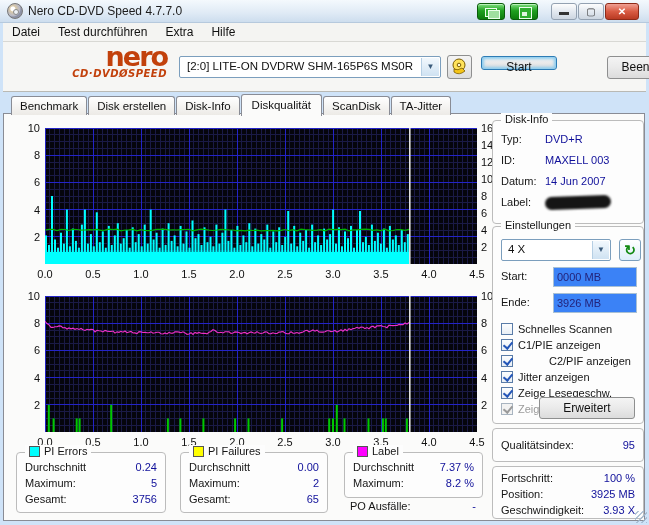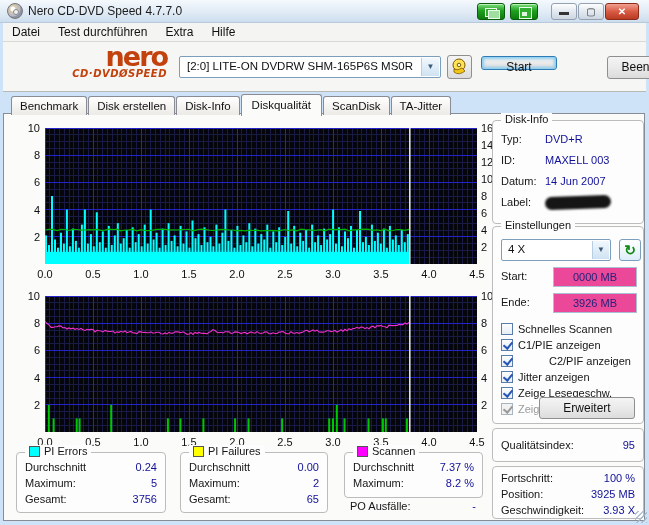--- a/index.html
+++ b/index.html
@@ -70,22 +70,22 @@
   .redacted{width:66px;height:13px;margin-top:4px;background:#151515;border-radius:7px;filter:blur(1.1px);transform:rotate(-2deg);}
 
   
   .sel{position:absolute;left:8px;top:12px;width:110px;height:22px;border:1px solid #7b9ebd;background:#fff;border-radius:2px;box-sizing:border-box;}
   .sel .val{position:absolute;left:6px;top:3px;font-size:11.5px;color:#111;}
   .sel .dd{position:absolute;right:1px;top:1px;width:16px;height:18px;background:linear-gradient(#f2f8fd,#cfe2f2);border-left:1px solid #b6cfe4;text-align:center;font-size:8px;line-height:18px;color:#3a5a7a;}
   .refresh{position:absolute;left:126px;top:12px;width:22px;height:22px;border:1px solid #7b9ebd;border-radius:3px;background:linear-gradient(#ffffff,#ddeefa);
     color:#118a11;font-size:14px;font-weight:bold;text-align:center;line-height:20px;box-sizing:border-box;}
   .fldrow{position:absolute;left:8px;width:136px;height:20px;}
   .fldrow .fl-label{position:absolute;left:0;top:3px;font-size:11px;color:#151515;}
-  .fldrow input{position:absolute;right:0;top:0;width:84px;height:20px;border:1px solid #a9c0d4;background:#ec4899;font-size:11px;color:#23237a;
-    font-family:"Liberation Sans",sans-serif;padding:0 19px;box-sizing:border-box;}
+  .fldrow input{position:absolute;right:0;top:0;width:84px;height:20px;border:1px solid #a9c0d4;background:#3b82f6;font-size:11px;color:#23237a;
+    font-family:"Liberation Sans",sans-serif;padding:0 3px;box-sizing:border-box;}
   .cbrow{position:absolute;left:8px;height:15px;display:flex;align-items:center;gap:5px;}
   .cb{width:12px;height:12px;border:1px solid #5a7ca8;background:linear-gradient(#fcfdfe,#e8eef5);position:relative;box-sizing:border-box;}
   .cb.on::after{content:"";position:absolute;left:2.5px;top:0.5px;width:4px;height:7px;border-right:2px solid #2456b8;border-bottom:2px solid #2456b8;transform:rotate(40deg);}
   .cbrow .cblabel{font-size:11px;color:#151515;}
   .cbrow.dis .cb{border-color:#a8b4c0;background:#f2f2f2;}
   .cbrow.dis .cb.on::after{border-color:#9a9a9a;}
   .cbrow.dis .cblabel{color:#9a9a9a;}
   .advb{position:absolute;left:48px;top:172px;width:96px;height:22px;line-height:20px;}
 
   .po-row{position:absolute;left:350px;top:500px;width:126px;display:flex;justify-content:space-between;font-size:11px;color:#151515;}
@@ -725,21 +725,21 @@
       </div>
     <div class="row">
         <span>Gesamt:</span>
         <span class="v">65</span>
       </div>
   </div>
 
   <div class="gbox" style="left:344px;top:452px;width:139px;height:46px;">
     <div class="legend">
       <span class="sq" style="background-color: rgb(255, 0, 255);"></span>
-      <span>Scannen</span>
+      <span>Label</span>
       </div>
     <div style="padding-top:6px;"></div>
     <div class="row">
         <span>Durchschnitt</span>
         <span class="v">7.37 %</span>
       </div>
     <div class="row">
         <span>Maximum:</span>
         <span class="v">8.2 %</span>
       </div>

